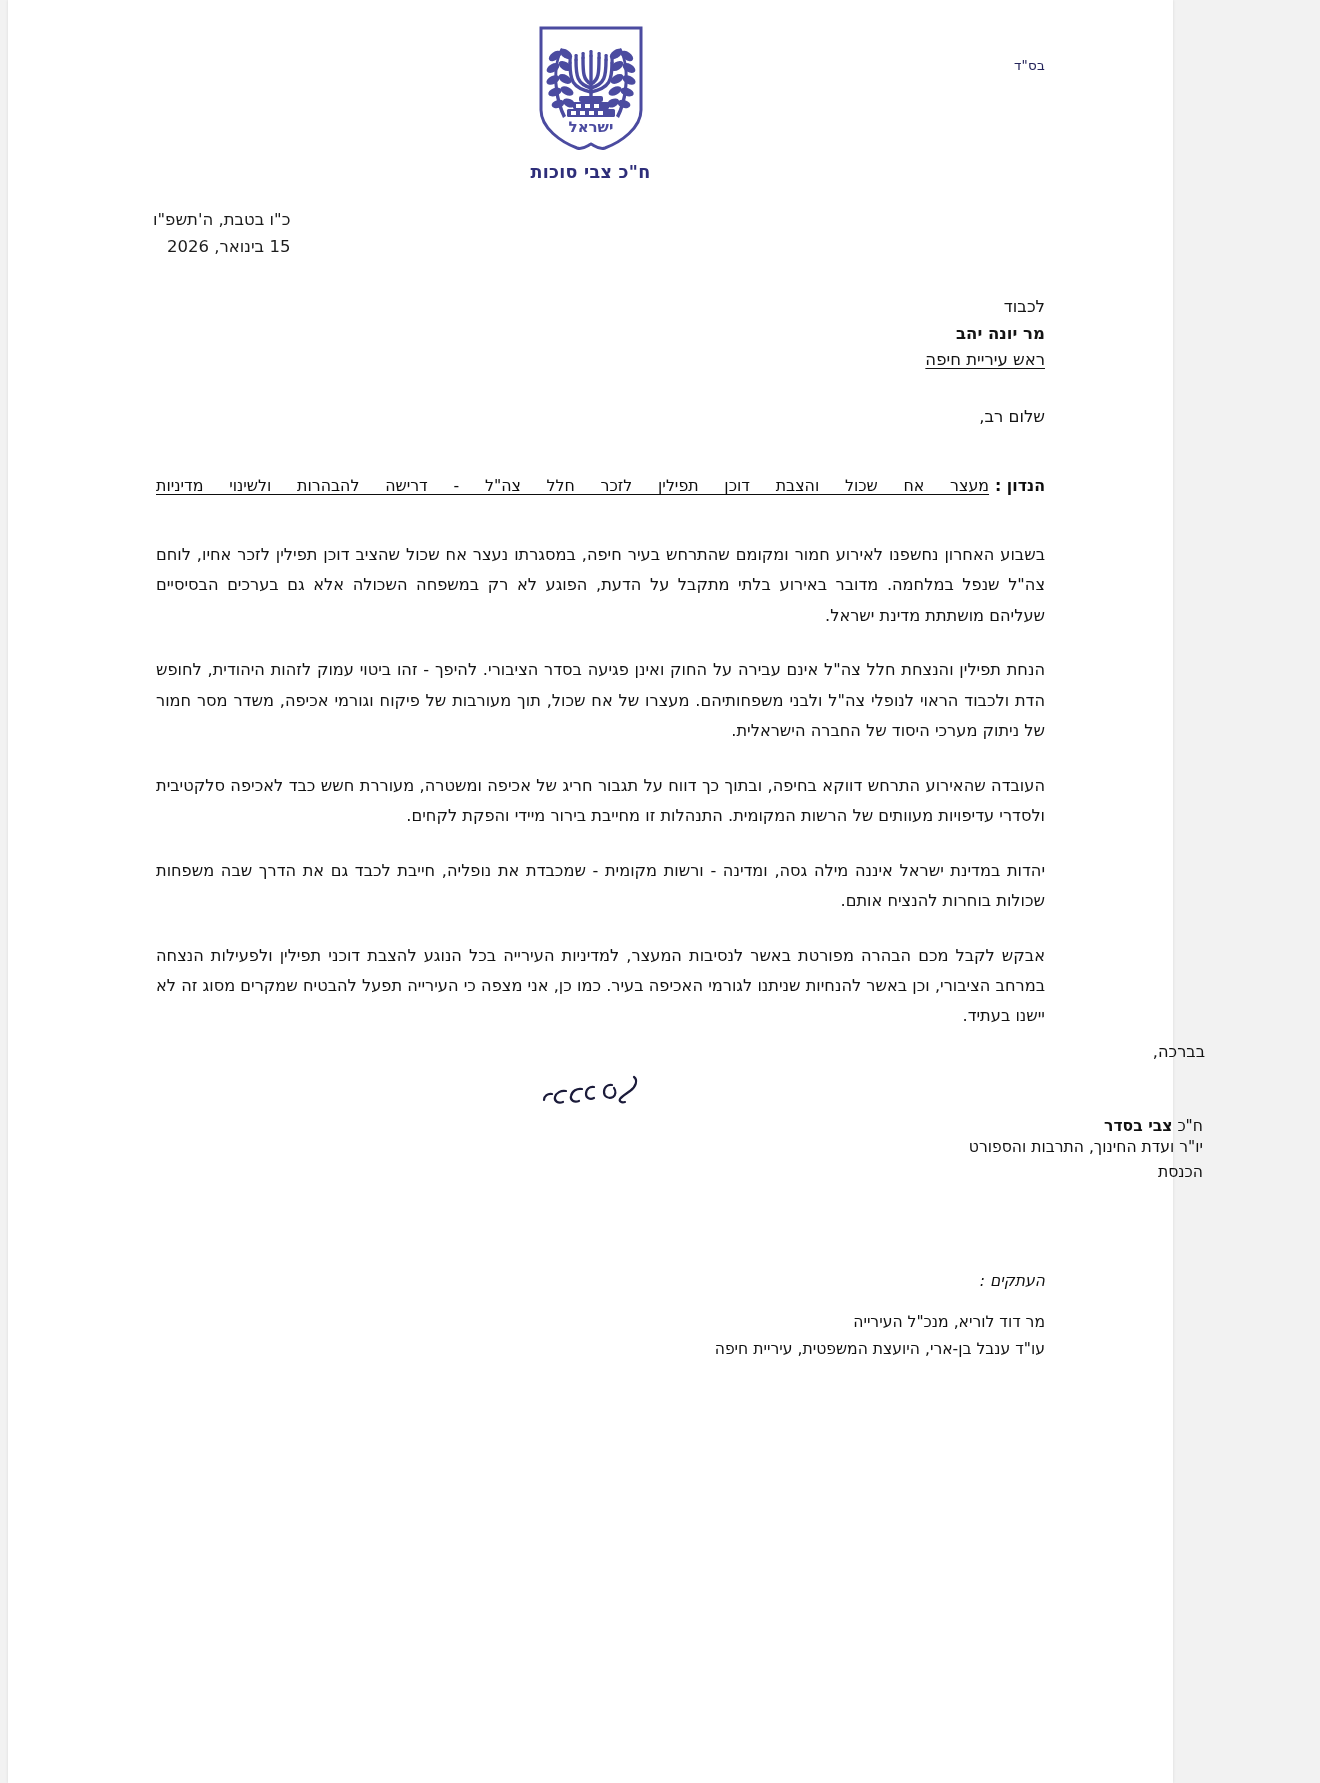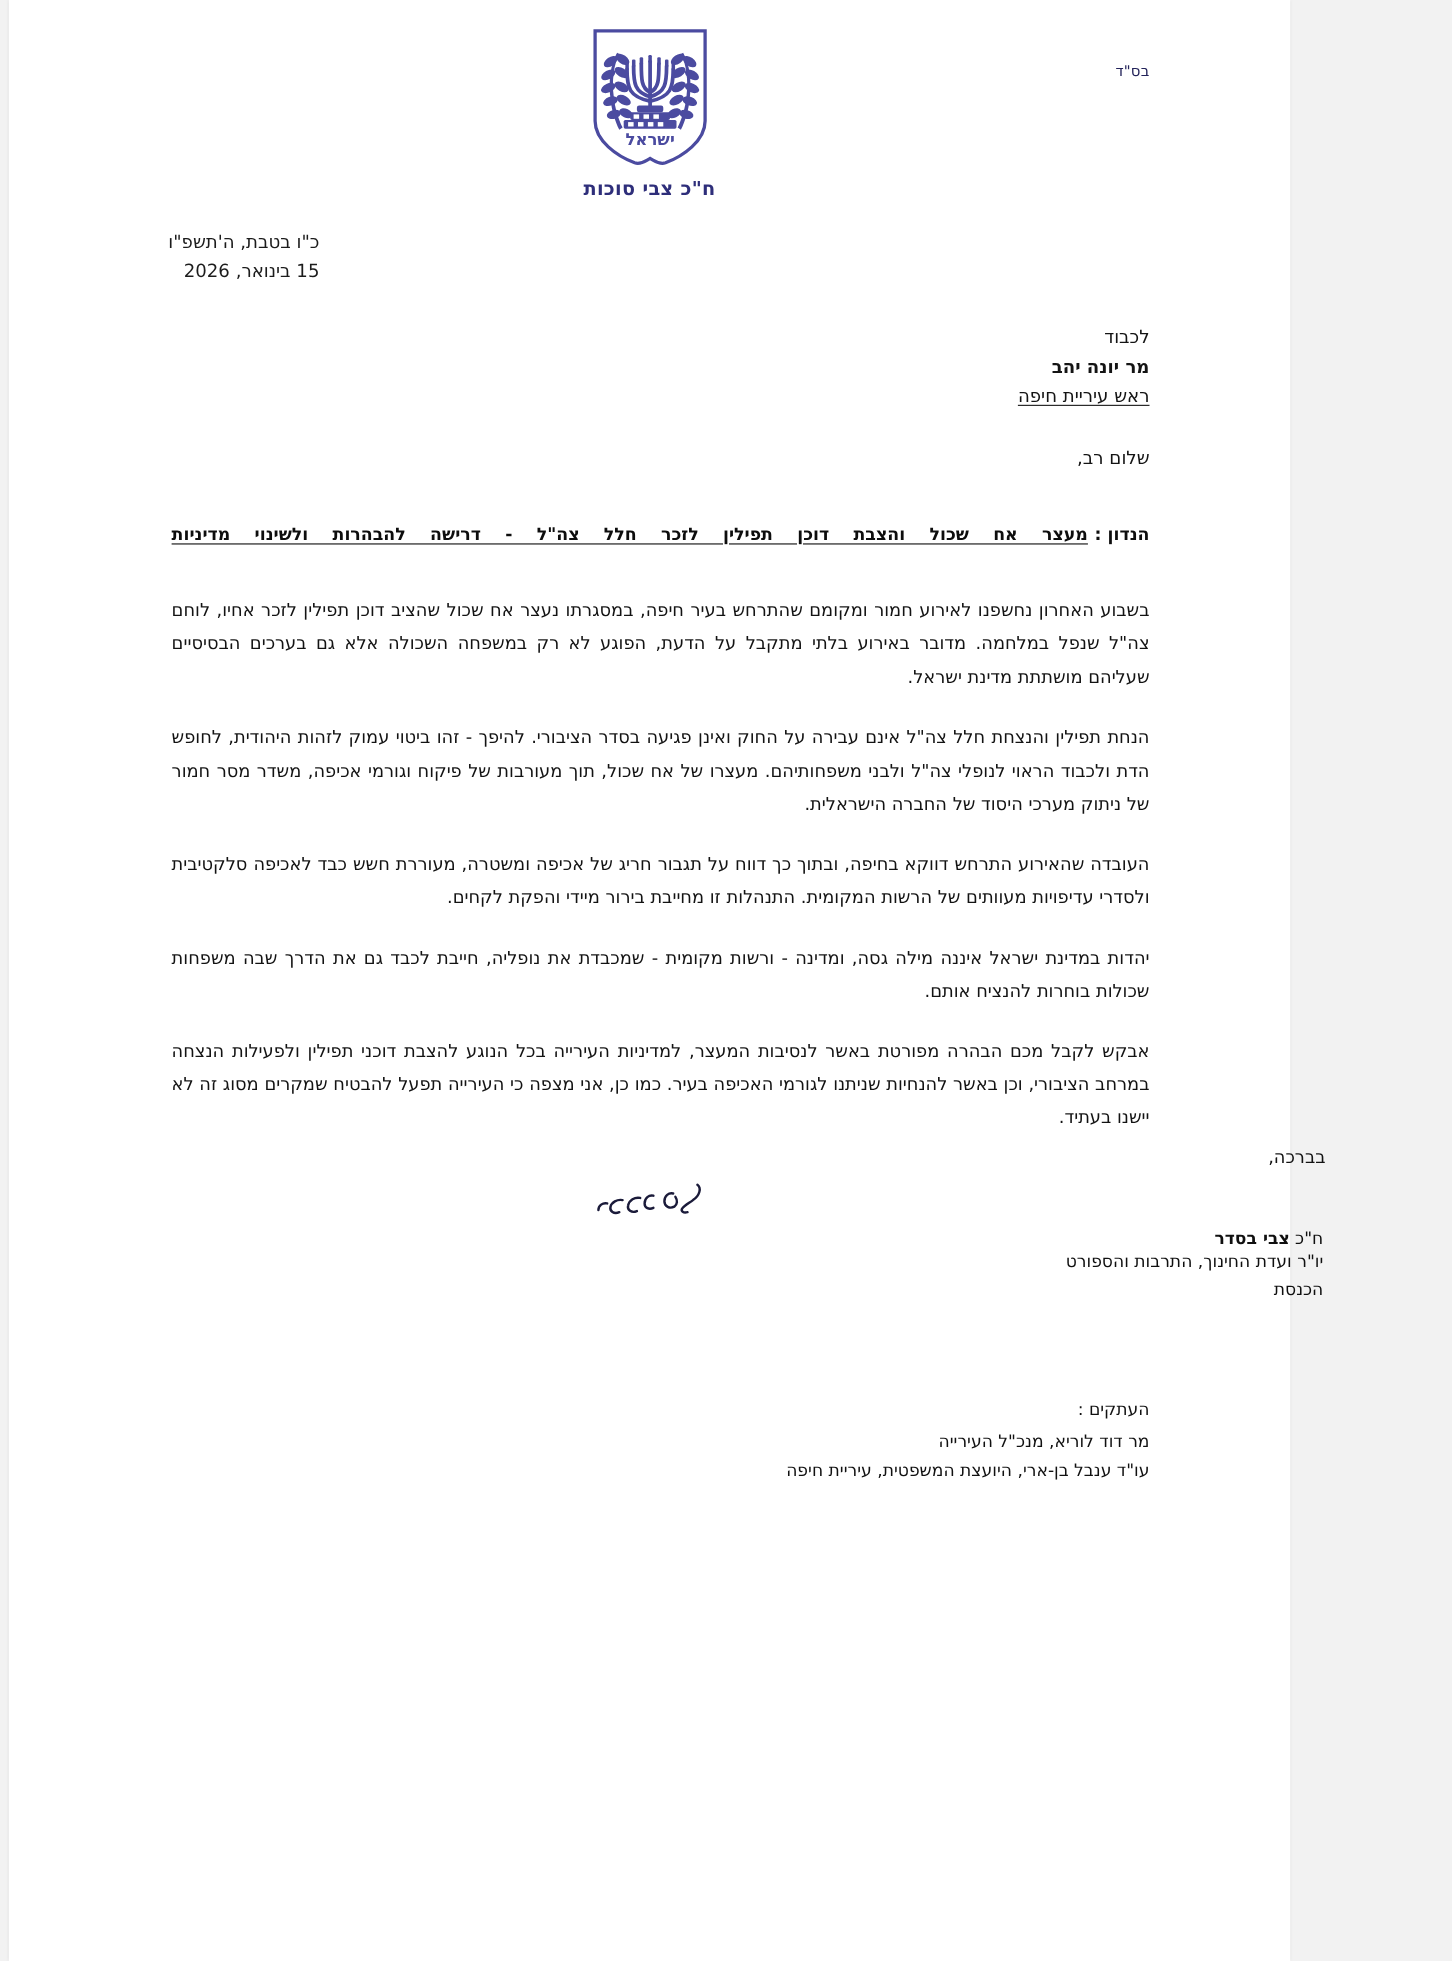--- a/index.html
+++ b/index.html
@@ -116,21 +116,21 @@
     flex-direction: row;
     justify-content: flex-start;
     align-items: baseline;
     gap: 6px;
     direction: rtl;
     font-size: 15.8px;
     color: #0d0d0d;
   }
   .subject-label { font-weight: bold; white-space: nowrap; }
   .subject-text {
-    font-weight: bold;
+    font-weight: normal;
     text-decoration: underline;
     text-underline-offset: 3px;
     flex: 1;
     text-align: justify;
     text-align-last: justify;
   }
 
   
   .body {
     position: absolute;
@@ -187,21 +187,21 @@
   .copies {
     position: absolute;
     top: 1268px;
     right: 128px;
     direction: rtl;
     text-align: right;
     font-size: 15.6px;
     color: #111111;
     line-height: 1.72;
   }
-  .copies-title { margin-bottom: 2px; }
+  .copies-title { margin-bottom: 14px; font-style: italic; }
 </style>
 </head>
 <body>
 
 <div class="screen">
   <div class="page">
     <div class="page-inner">
 
       <div class="bsd">בס"ד</div>
 

